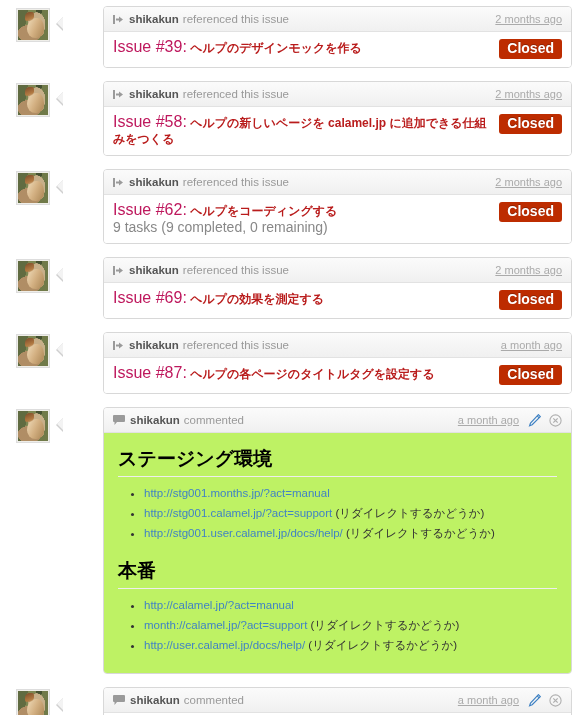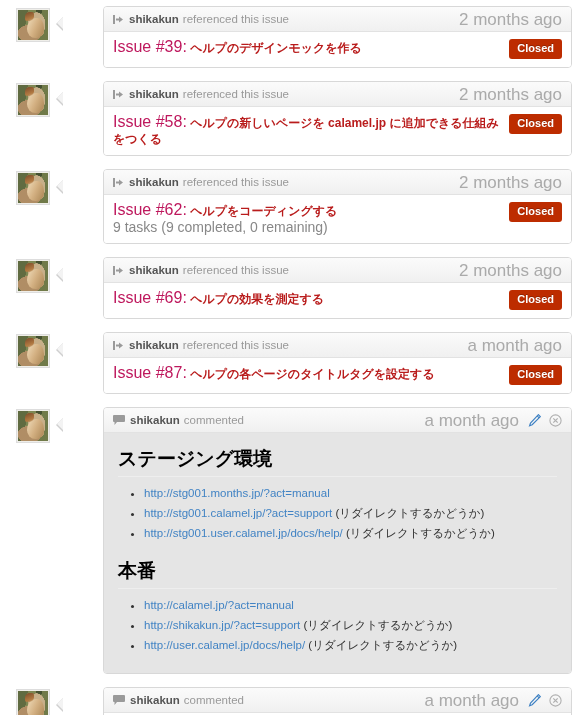--- a/index.html
+++ b/index.html
@@ -116,21 +116,21 @@
     align-items: center;
     color: #9a9a9a;
   }
   .actor {
     font-weight: bold;
     color: #555555;
     margin-right: 4px;
   }
   .verb { color: #999999; }
   .spacer { flex: 1 1 auto; }
-  .when { color: #aaaaaa; font-size: 17px; }
+  .when { color: #aaaaaa; font-size: 11px; text-decoration: underline; }
   .hdr-actions {
     display: flex;
     align-items: center;
     margin-left: 9px;
     gap: 8px;
   }
 
   
   .ref-body {
     display: flex;
@@ -151,31 +151,31 @@
     font-size: 14px;
     line-height: 15px;
     margin-top: 1px;
   }
   .badge-closed {
     flex: 0 0 auto;
     margin-left: 10px;
     background: #bd2c00;
     color: #ffffff;
     font-weight: bold;
-    font-size: 11px;
+    font-size: 14px;
     line-height: 15px;
     padding: 2px 8px 3px 8px;
     border-radius: 3px;
     text-shadow: 0 -1px 0 rgba(0,0,0,0.25);
   }
 
   
   .comment-body {
     padding: 10px 14px 14px 14px;
-    background: #e5e5e5;
+    background: #bef264;
     font-size: 12.5px;
     line-height: 18px;
     color: #333333;
   }
   .comment-body h2 {
     font-size: 19px;
     font-weight: bold;
     margin: 4px 0 6px 0;
     padding-bottom: 5px;
     border-bottom: 1px solid #eeeeee;
@@ -403,21 +403,21 @@
         <div class="comment-body">
           <h2>ステージング環境</h2>
           <ul>
             <li><a href="#">http://stg001.months.jp/?act=manual</a> <span class="note"></span></li>
             <li><a href="#">http://stg001.calamel.jp/?act=support</a> <span class="note">(リダイレクトするかどうか)</span></li>
             <li><a href="#">http://stg001.user.calamel.jp/docs/help/</a> <span class="note">(リダイレクトするかどうか)</span></li>
           </ul>
           <h2 class="second">本番</h2>
           <ul>
             <li><a href="#">http://calamel.jp/?act=manual</a> <span class="note"></span></li>
-            <li><a href="#">http://shikakun.jp/?act=support</a> <span class="note">(リダイレクトするかどうか)</span></li>
+            <li><a href="#">month://calamel.jp/?act=support</a> <span class="note">(リダイレクトするかどうか)</span></li>
             <li><a href="#">http://user.calamel.jp/docs/help/</a> <span class="note">(リダイレクトするかどうか)</span></li>
           </ul>
         </div>
       </div>
     </div>
   </div>
 
   <div class="event">
     <div class="avatar">
         <span class="deer"></span>

